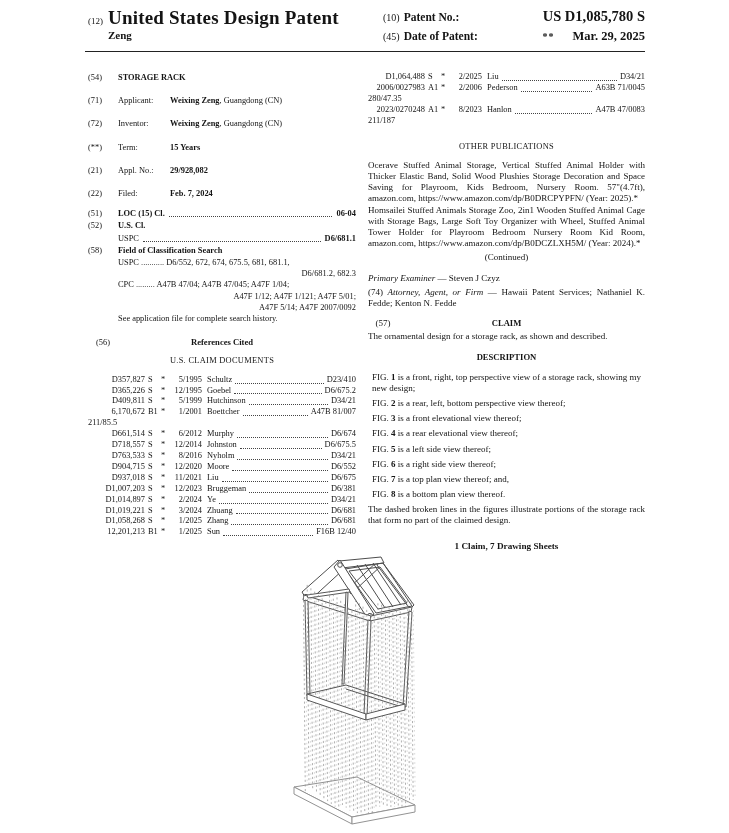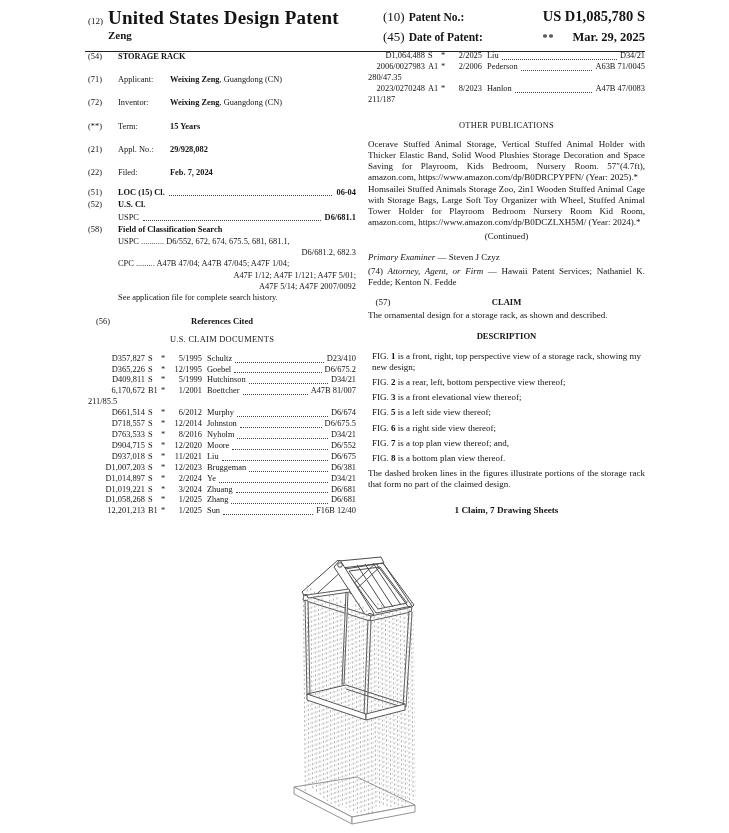--- a/index.html
+++ b/index.html
@@ -9,29 +9,29 @@
   .page{position:absolute;inset:0;background:#fff;}
 
   
   .hdr{position:absolute;left:88px;top:8px;width:557px;display:flex;justify-content:space-between;}
   .hdr-left{display:flex;}
   .code{font-size:9px;padding-top:8px;margin-right:5px;}
   .hdr-title{font-size:19px;font-weight:bold;letter-spacing:.2px;line-height:20px;}
   .hdr-surname{font-size:11px;font-weight:bold;margin-top:1px;}
   .hdr-right{width:262px;font-size:11.5px;}
   .hr-row{display:flex;align-items:baseline;margin-bottom:4px;}
-  .hr-row .code{padding-top:0;font-size:13px;margin-right:4px;}
+  .hr-row .code{padding-top:0;font-size:10px;margin-right:4px;}
   .hr-label{font-weight:bold;}
   .pn-value{font-weight:bold;font-size:14.5px;margin-left:auto;white-space:nowrap;}
   .stars{font-weight:bold;font-size:10px;margin-left:auto;letter-spacing:1px;}
   .date-value{font-weight:bold;font-size:12.5px;margin-left:18px;white-space:nowrap;}
   .rule{position:absolute;left:85px;top:51px;width:560px;border:0;border-top:1.6px solid #222;margin:0;}
 
   
-  .col{position:absolute;top:51px;font-size:8.4px;line-height:11.2px;}
+  .col{position:absolute;top:72px;font-size:8.4px;line-height:11.2px;}
   .col-left{left:88px;width:268px;}
   .col-right{left:368px;width:277px;}
 
   .bib-row{display:flex;margin-bottom:12px;}
   .b-code{width:30px;flex:none;}
   .b-label{width:52px;flex:none;}
   .bold{font-weight:bold;}
   .indent{padding-left:30px;}
   .lead{flex:1;border-bottom:1px dotted #444;margin:0 4px 2px;align-self:flex-end;min-width:10px;}
   .right-line{text-align:right;}
@@ -380,20 +380,21 @@
       <span class="sec-title">DESCRIPTION</span>
     </div>
 
     <div id="fig-list">
   <p class="fig-line"><span class="fig-pre">FIG.</span><b class="fig-num"> 1</b><span class="fig-text"> is a front, right, top perspective view of a storage rack, showing my new design;</span></p>
 
   <p class="fig-line"><span class="fig-pre">FIG.</span><b class="fig-num"> 2</b><span class="fig-text"> is a rear, left, bottom perspective view thereof;</span></p>
 
   <p class="fig-line"><span class="fig-pre">FIG.</span><b class="fig-num"> 3</b><span class="fig-text"> is a front elevational view thereof;</span></p>
 
+  <p class="fig-line"><span class="fig-pre">FIG.</span><b class="fig-num"> 4</b><span class="fig-text"> is a rear elevational view thereof;</span></p>
 
   <p class="fig-line"><span class="fig-pre">FIG.</span><b class="fig-num"> 5</b><span class="fig-text"> is a left side view thereof;</span></p>
 
   <p class="fig-line"><span class="fig-pre">FIG.</span><b class="fig-num"> 6</b><span class="fig-text"> is a right side view thereof;</span></p>
 
   <p class="fig-line"><span class="fig-pre">FIG.</span><b class="fig-num"> 7</b><span class="fig-text"> is a top plan view thereof; and,</span></p>
 
   <p class="fig-line"><span class="fig-pre">FIG.</span><b class="fig-num"> 8</b><span class="fig-text"> is a bottom plan view thereof.</span></p>
 </div>
     <p class="desc-note">The dashed broken lines in the figures illustrate portions of the storage rack that form no part of the claimed design.</p>

